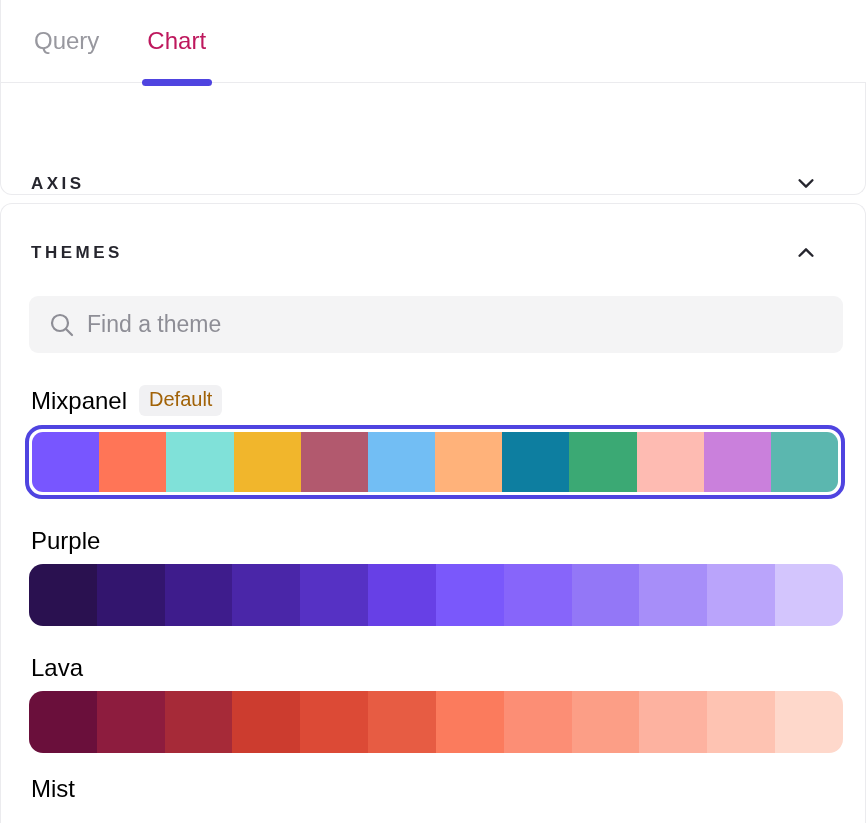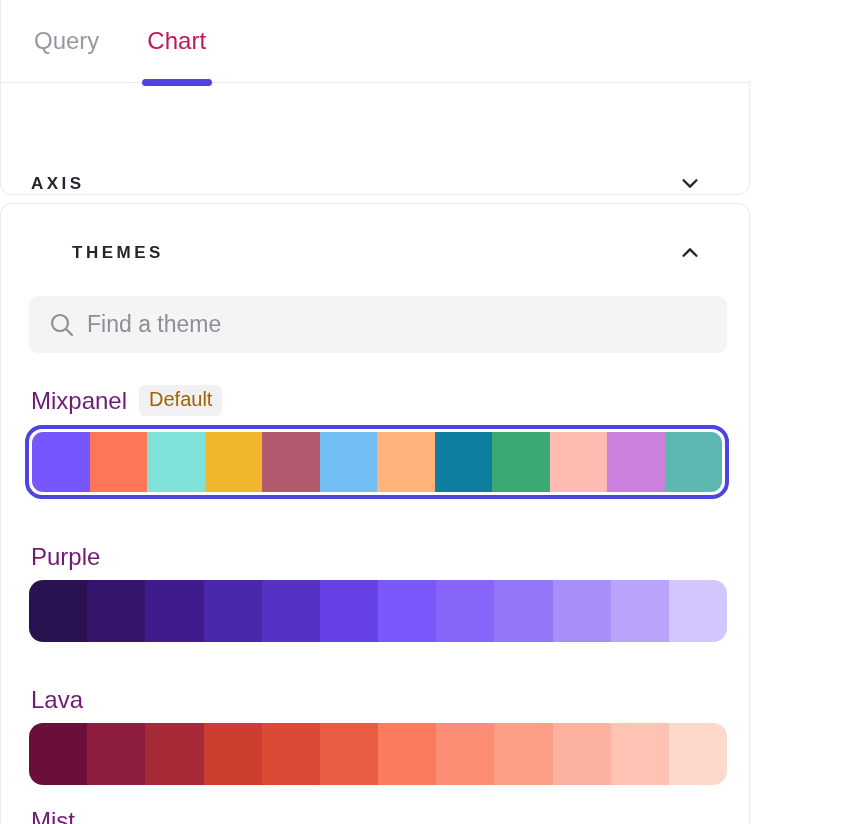--- a/index.html
+++ b/index.html
@@ -2,21 +2,21 @@
 <html><head>
 <meta charset="utf-8">
 <style>
   * { margin: 0; padding: 0; box-sizing: border-box; }
   html, body { width: 866px; height: 824px; overflow: hidden; }
   body {
     font-family: "Liberation Sans", "DejaVu Sans", sans-serif;
     background: #ffffff;
     color: #26262e;
   }
-  .panel { width: 750px; height: 824px; overflow: hidden; }
+  .panel { width: 866px; height: 824px; overflow: hidden; }
 
   
   .tabbar {
     height: 83px;
     border-bottom: 1px solid #ebebee;
     border-left: 1px solid #ebebee;
     display: flex;
     align-items: center;
     padding-left: 33px;
     gap: 48px;
@@ -73,21 +73,21 @@
     align-items: center;
     justify-content: space-between;
     cursor: pointer;
   }
   .section-title {
     font-size: 17px;
     font-weight: 700;
     letter-spacing: 3.5px;
     color: #26262e;
   }
-  .themes-card .section-header { padding-right: 26px; padding-left: 2px; margin-left: 41px; }
+  .themes-card .section-header { padding-right: 26px; padding-left: 2px; }
   .chev { width: 22px; height: 22px; flex: 0 0 auto; }
 
   
   .search-row {
     display: flex;
     align-items: center;
     gap: 10px;
     margin-top: 32px;
   }
   .search-box {
@@ -120,28 +120,28 @@
     align-items: center;
     justify-content: center;
     gap: 14px;
     font-size: 23px;
     font-weight: 500;
     color: #26262e;
     cursor: pointer;
   }
 
   
-  .theme-entry { margin-top: 44px; }
+  .theme-entry { margin-top: 28px; }
   .theme-label-row {
     display: flex;
     align-items: center;
     gap: 12px;
     padding-left: 2px;
   }
-  .theme-name { font-size: 24px; font-weight: 500; color: #701a75; }
+  .theme-name { font-size: 24px; font-weight: 500; color: #000000; }
   .theme-badge {
     background: #f1f1f3;
     border-radius: 6px;
     padding: 3px 10px 5px 10px;
     font-size: 20px;
     color: #a16207;
   }
   .swatch-bar {
     display: flex;
     height: 62px;

